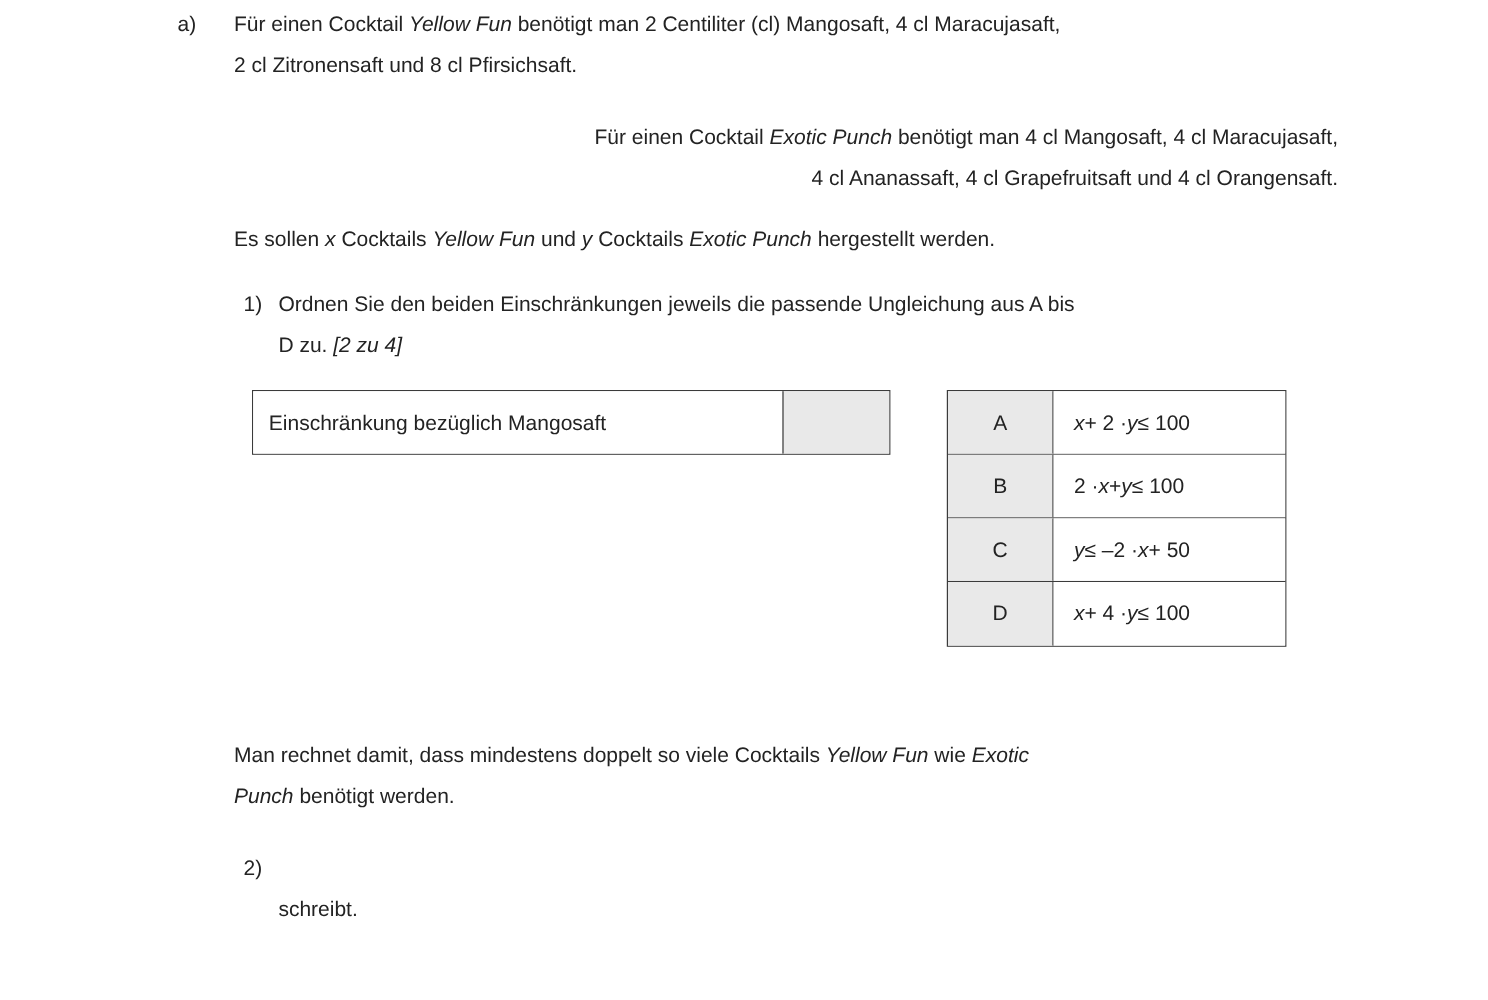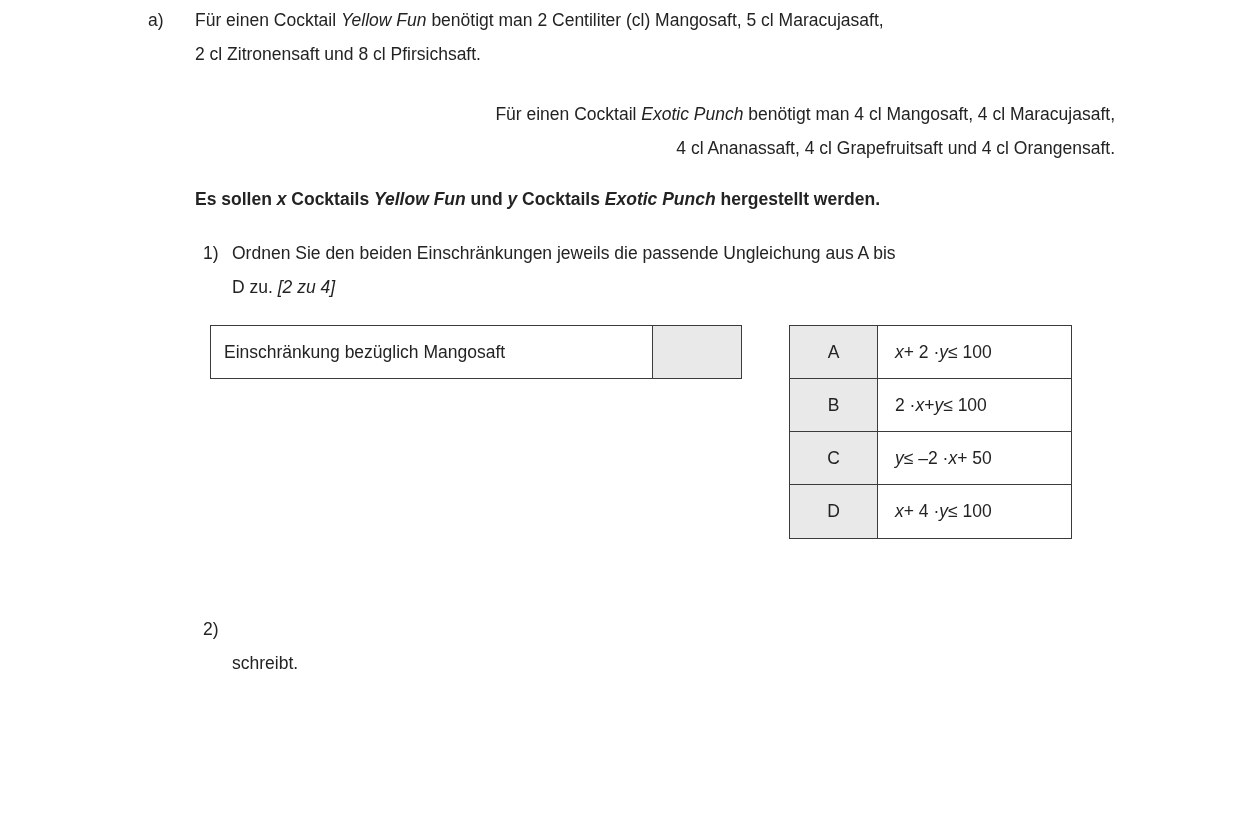--- a/index.html
+++ b/index.html
@@ -16,21 +16,21 @@
     padding-top:3px;
   }
   .section { display:flex; padding-left:148px; }
   .section-label { width:47px; flex:none; line-height:34px; }
   .section-body { width:920px; }
   .para { line-height:34px; }
   .it { font-style:italic; }
 
   .mb-p1 { margin-bottom:26px; }
   .mb-p2 { margin-bottom:17px;text-align:right; }
-  .mb-p3 { margin-bottom:20px;font-weight:bold; }
+  .mb-p3 { margin-bottom:20px; }
   .mb-p4 { margin-bottom:29px; }
   .mb-task1 { margin-bottom:21px; }
   .mb-tables { margin-bottom:73px; }
   .mb-assume { margin-bottom:26px; }
 
   .task { display:flex; margin-left:8px; line-height:34px; }
   .task-num { width:29px; flex:none; }
   .task-body { flex:1; }
 
   .tables-row { display:flex; align-items:flex-start; margin-left:15px; }
@@ -65,21 +65,21 @@
   }
 </style>
 </head>
 <body>
 
 <div class="doc">
   <div class="section">
     <div class="section-label">a)</div>
     <div class="section-body">
 
-      <p class="para mb-p1"><span>Für einen Cocktail </span><span class="it">Yellow Fun</span><span> benötigt man 2 Centiliter (cl) Mangosaft, 5 cl Maracujasaft,</span><br><span>2 cl Zitronensaft und 8 cl Pfirsichsaft.</span></p>
+      <p class="para mb-p1"><span>Für einen Cocktail </span><span class="it">Yellow Fun</span><span> benötigt man 2 Centiliter (cl) Mangosaft, 4 cl Maracujasaft,</span><br><span>2 cl Zitronensaft und 8 cl Pfirsichsaft.</span></p>
 
       <p class="para mb-p2"><span>Für einen Cocktail </span><span class="it">Exotic Punch</span><span> benötigt man 4 cl Mangosaft, 4 cl Maracujasaft,</span><br><span>4 cl Ananassaft, 4 cl Grapefruitsaft und 4 cl Orangensaft.</span></p>
 
       <p class="para mb-p3"><span>Es sollen </span><span class="it">x</span><span> Cocktails </span><span class="it">Yellow Fun</span><span> und </span><span class="it">y</span><span> Cocktails </span><span class="it">Exotic Punch</span><span> hergestellt werden.</span></p>
 
 
       <div class="task mb-task1">
         <div class="task-num">1)</div>
         <div class="task-body para"><span>Ordnen Sie den beiden Einschränkungen jeweils die passende Ungleichung aus A bis</span><br><span>D zu. </span><span class="it">[2 zu 4]</span></div>
       </div>
@@ -128,20 +128,21 @@
                 <span class="it">x</span>
                 <span> + 4 · </span>
                 <span class="it">y</span>
                 <span> ≤ 100</span>
               </div>
           </div>
         </div>
 
       </div>
 
+      <p class="para mb-assume"><span>Man rechnet damit, dass mindestens doppelt so viele Cocktails </span><span class="it">Yellow Fun</span><span> wie </span><span class="it">Exotic</span><br><span class="it">Punch</span><span> benötigt werden.</span></p>
 
       <div class="task">
         <div class="task-num">2)</div>
         <div class="task-body para"><br><span>schreibt.</span></div>
       </div>
 
     </div>
   </div>
 </div>
 

